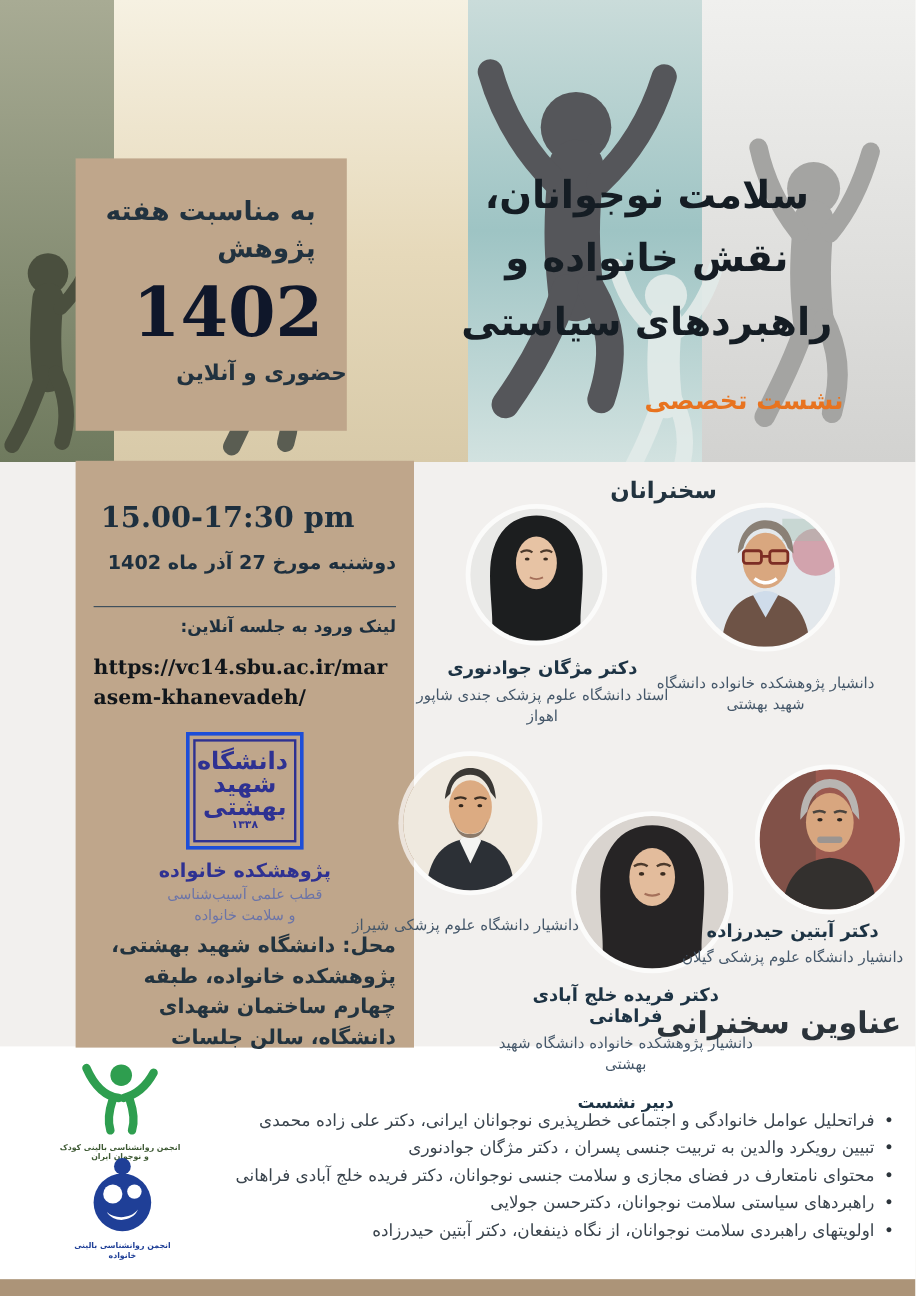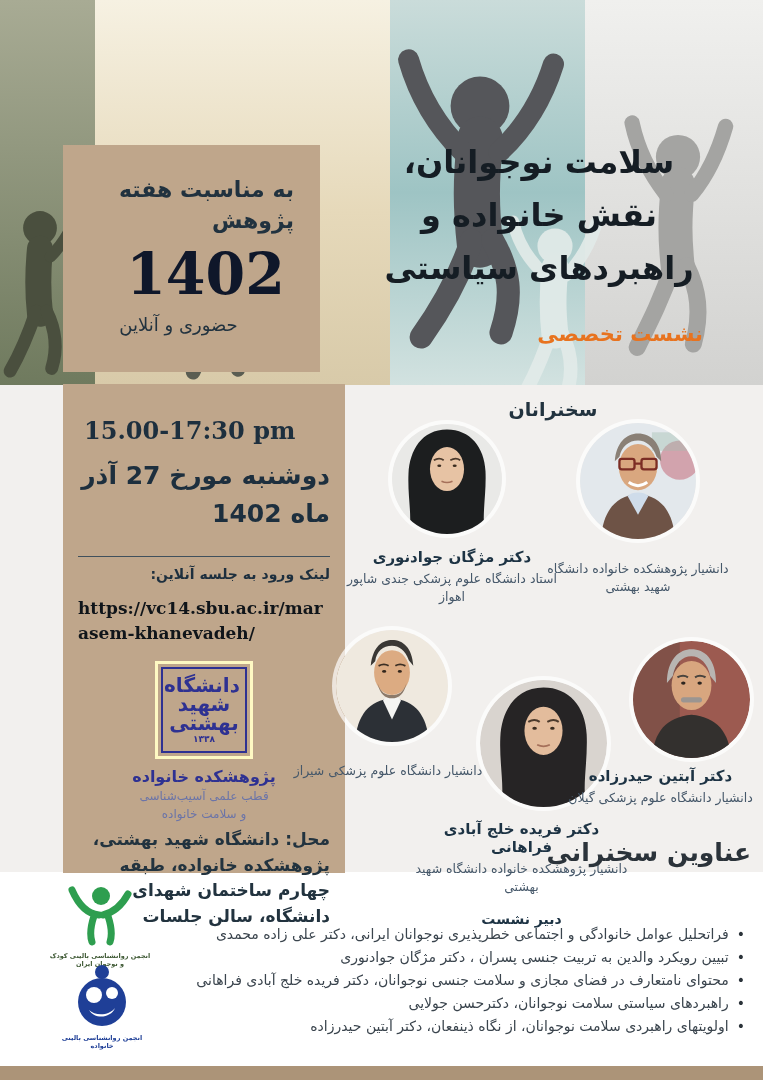--- a/index.html
+++ b/index.html
@@ -12,36 +12,36 @@
   .footer-strip{left:0;top:1066px;width:763px;height:14px;background:#ac9478;}
   
   .hero{left:0;top:0;}
   
   .title-block{right:14px;top:136px;width:420px;direction:rtl;text-align:center;
                color:#151d24;font-weight:bold;font-size:32px;line-height:1.65;}
   .session-type{right:60px;top:322px;width:360px;direction:rtl;text-align:right;
                 color:#e8731f;font-weight:bold;font-size:21px;}
   
   .tanbox{background:#bfa68b;box-sizing:border-box;}
-  .box1{left:63px;top:145px;width:257px;height:227px;}
+  .box1{left:63px;top:132px;width:226px;height:227px;}
   .occasion{direction:rtl;text-align:right;padding:30px 26px 0 0;font-size:22px;
             font-weight:bold;color:#21323f;line-height:1.4;}
   .year{font-family:"DejaVu Serif",serif;font-size:57px;font-weight:bold;color:#0f172a;
         padding-left:28px;margin-top:8px;line-height:1;text-align:center;}
-  .mode{direction:rtl;text-align:center;padding-right:26px;font-size:18px;font-weight:normal;
+  .mode{direction:rtl;text-align:right;font-size:18px;font-weight:bold;
         color:#21323f;margin-top:12px;}
   .box2{left:63px;top:384px;width:282px;height:489px;padding:12px 15px;}
   .time{font-family:"DejaVu Serif",serif;font-size:24px;font-weight:bold;color:#1d2f3e;
         margin:20px 0 12px 6px;}
-  .date{direction:rtl;text-align:right;font-size:25px;font-weight:bold;color:#1d2f3e;line-height:1.5;}
+  .date{direction:rtl;text-align:right;font-size:16px;font-weight:bold;color:#1d2f3e;line-height:1.5;}
   .divider{border:none;border-top:1.5px solid #40505c;margin:24px 0 9px 0;}
   .link-label{direction:rtl;text-align:right;font-size:14px;font-weight:bold;color:#1d2f3e;}
   .link-url{font-family:"DejaVu Serif",serif;font-size:17px;font-weight:bold;color:#10151a;
             word-break:break-all;margin-top:14px;line-height:1.45;}
-  .uni-logo{width:98px;height:98px;border:3px solid #fef9c3;padding:3px;margin:16px auto 0;box-sizing:border-box;}
+  .uni-logo{width:98px;height:98px;border:3px solid #1d4ed8;padding:3px;margin:16px auto 0;box-sizing:border-box;}
   .uni-logo-inner{width:100%;height:100%;border:2px solid #2e3192;box-sizing:border-box;
                   display:flex;flex-direction:column;align-items:center;justify-content:center;
                   color:#2e3192;font-weight:bold;direction:rtl;}
   .uni-logo-cal{font-size:20px;line-height:0.95;text-align:center;width:72px;}
   .uni-logo-year{font-size:9px;margin-top:1px;}
   .institute{color:#2e3192;font-weight:bold;text-align:center;font-size:16px;margin-top:8px;direction:rtl;}
   .pole{color:#6b74a8;text-align:center;font-size:12px;line-height:1.45;direction:rtl;margin-top:2px;}
   .location{direction:rtl;text-align:right;font-size:17px;font-weight:bold;color:#22333f;
             line-height:1.5;margin-top:4px;}
   

